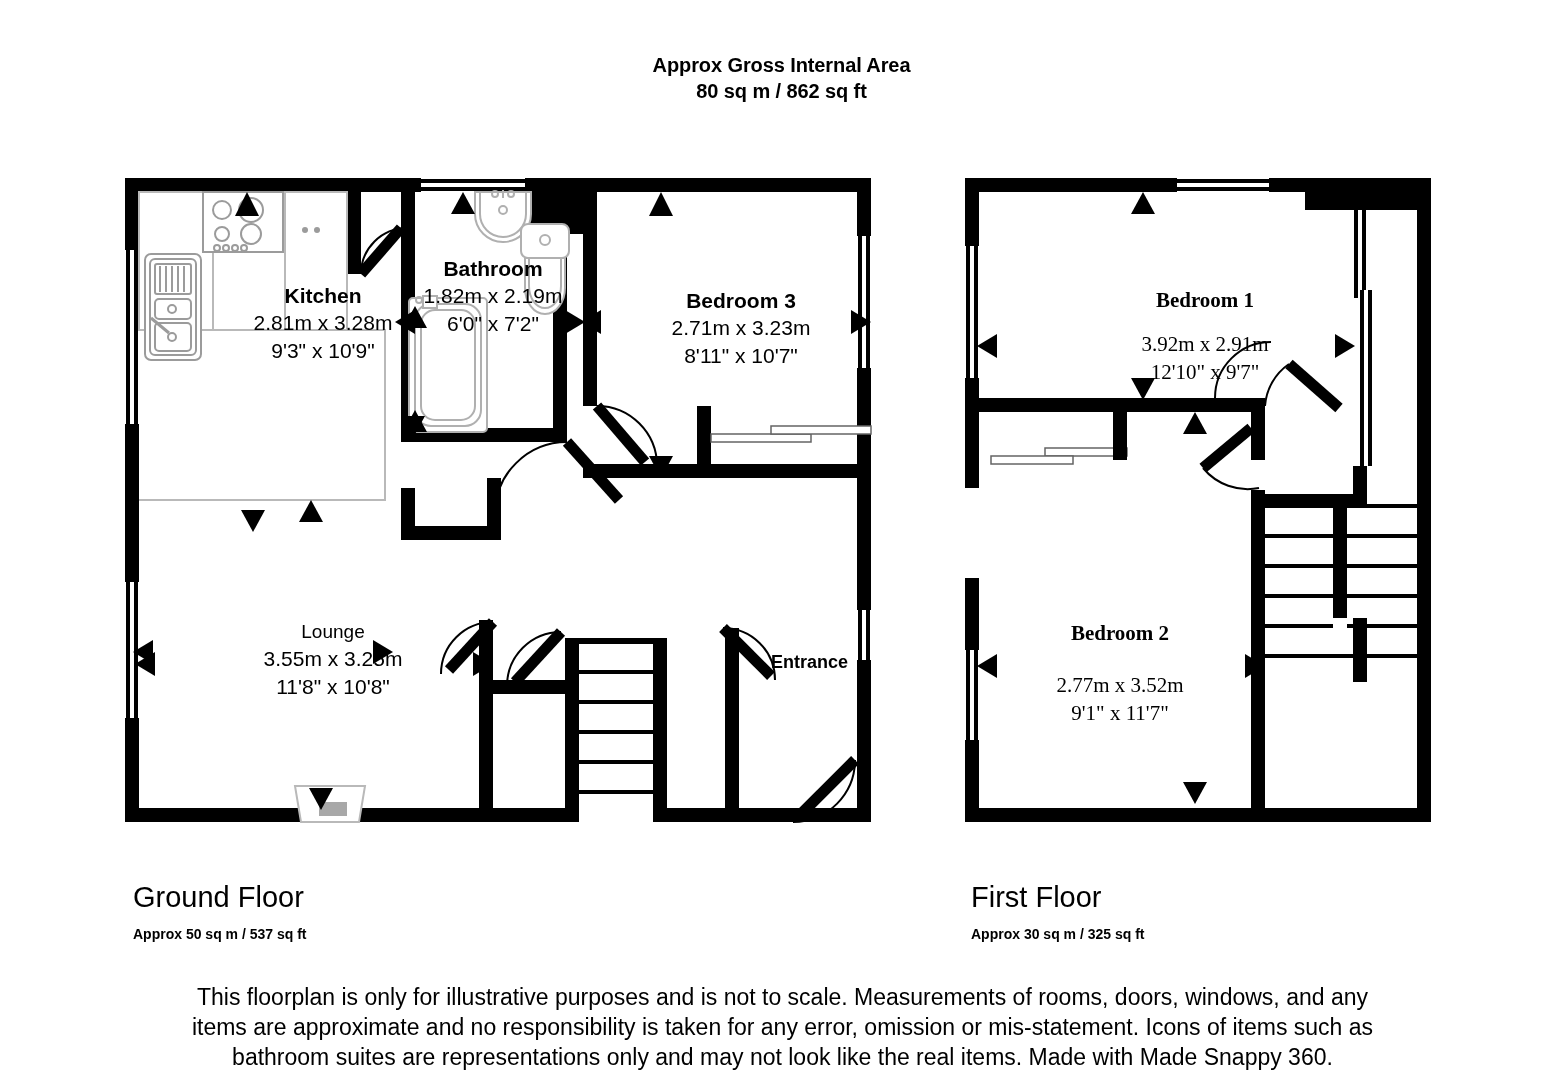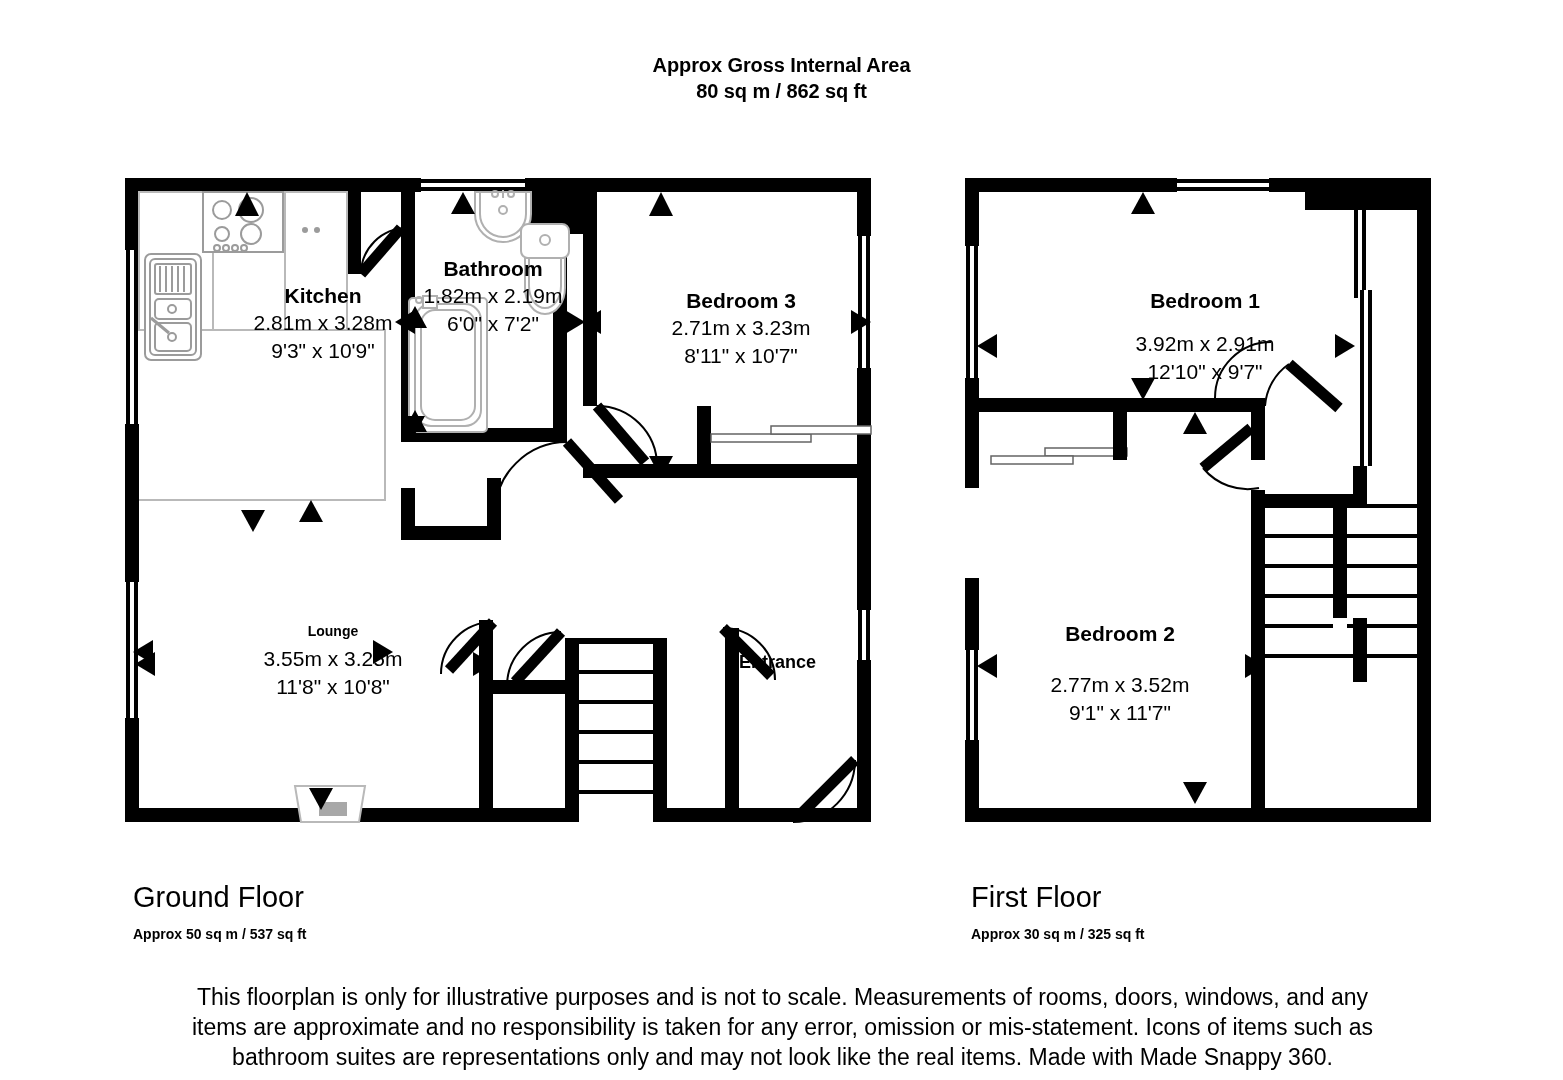--- a/index.html
+++ b/index.html
@@ -305,26 +305,26 @@
         <div style="font-size:21px;line-height:28px;">6'0" x 7'2"</div>
       </div>
 
       <div style="position:absolute; left:500px; top:117px; width:232px; text-align:center;">
         <div style="font-size:21px;font-weight:bold;line-height:27px;">Bedroom 3</div>
         <div style="font-size:21px;line-height:28px;">2.71m x 3.23m</div>
         <div style="font-size:21px;line-height:28px;">8'11" x 10'7"</div>
       </div>
 
       <div style="position:absolute; left:78px; top:448px; width:260px; text-align:center;">
-        <div style="font-size:14px;font-weight:bold;line-height:27px;">Lounge</div>
+        <div style="font-size:19px;font-weight:normal;line-height:27px;">Lounge</div>
         <div style="font-size:21px;line-height:28px;">3.55m x 3.25m</div>
         <div style="font-size:21px;line-height:28px;">11'8" x 10'8"</div>
       </div>
 
-      <div style="position:absolute; left:614px; top:482px; font-size:18px; font-weight:bold; white-space:nowrap;text-align:right;">Entrance</div>
+      <div style="position:absolute; left:646px; top:482px; font-size:18px; font-weight:bold; white-space:nowrap;text-align:right;">Entrance</div>
     </div>
   </div>
 
   <div class="plan" style="left:965px; top:170px;">
     <svg width="476" height="662" viewBox="0 0 476 662" xmlns="http://www.w3.org/2000/svg">
 
       <g fill="#000000">
 
         <rect x="0" y="8" width="466" height="14"></rect>
 
@@ -427,21 +427,21 @@
 
         <polygon points="230,242 242,264 218,264"></polygon>
 
         <polygon points="230,298 242,320 218,320" opacity="0"></polygon>
         <polygon points="32,484 32,508 12,496"></polygon>
         <polygon points="280,484 280,508 300,496"></polygon>
         <polygon points="230,612 242,634 218,634" transform="rotate(180 230,623)"></polygon>
       </g>
     </svg>
 
-    <div style="position:absolute;left:0;top:0;width:476px;height:662px;">
+    <div style="position:absolute;left:0;top:0;width:476px;height:662px;font-family:Liberation Serif, serif;">
       <div style="position:absolute; left:120px; top:117px; width:240px; text-align:center;">
         <div style="font-size:21px;font-weight:bold;line-height:27px;">Bedroom 1</div>
         <div style="font-size:21px;line-height:28px;margin-top:16px;">3.92m x 2.91m</div>
         <div style="font-size:21px;line-height:28px;">12'10" x 9'7"</div>
       </div>
 
       <div style="position:absolute; left:30px; top:450px; width:250px; text-align:center;">
         <div style="font-size:21px;font-weight:bold;line-height:27px;">Bedroom 2</div>
         <div style="font-size:21px;line-height:28px;margin-top:24px;">2.77m x 3.52m</div>
         <div style="font-size:21px;line-height:28px;">9'1" x 11'7"</div>

